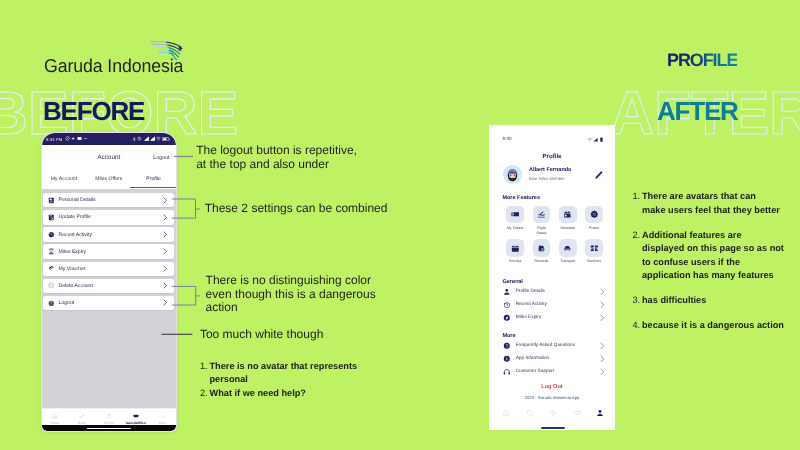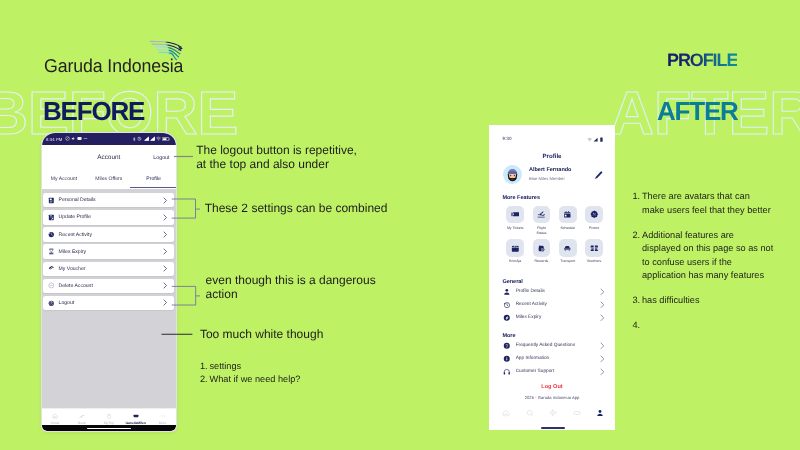--- a/index.html
+++ b/index.html
@@ -132,21 +132,21 @@
 
   
   .note{position:absolute;font-family:"Liberation Sans",sans-serif;font-size:12px;
      line-height:13.5px;color:#1c1c1c;white-space:nowrap;}
   .conn{position:absolute;}
   .numlist{position:absolute;font-family:"Liberation Sans",sans-serif;font-size:9.2px;
      line-height:13.5px;color:#1c1c1c;white-space:nowrap;}
   .numitem{display:flex;}
   .numlist.gap .numitem{margin-bottom:11.5px;}
   .numidx{flex:0 0 9.5px;text-align:left;}
-  .numtxt{flex:0 0 auto;}
+  .numtxt{flex:0 0 auto;font-weight:bold;}
   .nline{white-space:nowrap;}
 </style>
 </head>
 <body>
 
 <div class="slide">
 
   <div class="abs" id="brand">
     <div id="brand-word">Garuda Indonesia</div>
     <svg id="brand-bird" viewBox="0 0 100 62">
@@ -688,31 +688,33 @@
         <path d="M2.5 4.3 H33.4" stroke="#44444a" stroke-width="1.2"></path>
       </svg>
       <div class="note" style="left:196.2px;top:144.3px">
         <div class="nline">The logout button is repetitive,</div>
         <div class="nline">at the top and also under</div>
       </div>
       <div class="note" style="left:204.7px;top:201.9px">
         <div class="nline">These 2 settings can be combined</div>
       </div>
       <div class="note" style="left:205.6px;top:274.2px">
+        <div class="nline">There is no distinguishing color</div>
         <div class="nline">even though this is a dangerous</div>
         <div class="nline">action</div>
       </div>
       <div class="note" style="left:199.9px;top:327.8px">
         <div class="nline">Too much white though</div>
       </div>
       <div class="numlist" style="left:200px;top:359.5px">
         <div class="numitem">
           <span class="numidx">1.</span>
           <span class="numtxt">
-            <div class="nline">settings</div>
+            <div class="nline">There is no avatar that represents</div>
+            <div class="nline">personal</div>
           </span>
         </div>
         <div class="numitem">
           <span class="numidx">2.</span>
           <span class="numtxt">
             <div class="nline">What if we need help?</div>
           </span>
         </div>
       </div>
       <div class="numlist gap" style="left:632.5px;top:190.3px">
@@ -734,17 +736,18 @@
         </div>
         <div class="numitem">
           <span class="numidx">3.</span>
           <span class="numtxt">
             <div class="nline">has difficulties</div>
           </span>
         </div>
         <div class="numitem">
           <span class="numidx">4.</span>
           <span class="numtxt">
+            <div class="nline">because it is a dangerous action</div>
           </span>
         </div>
       </div>
     </div>
 </div>
 
 </body></html>

